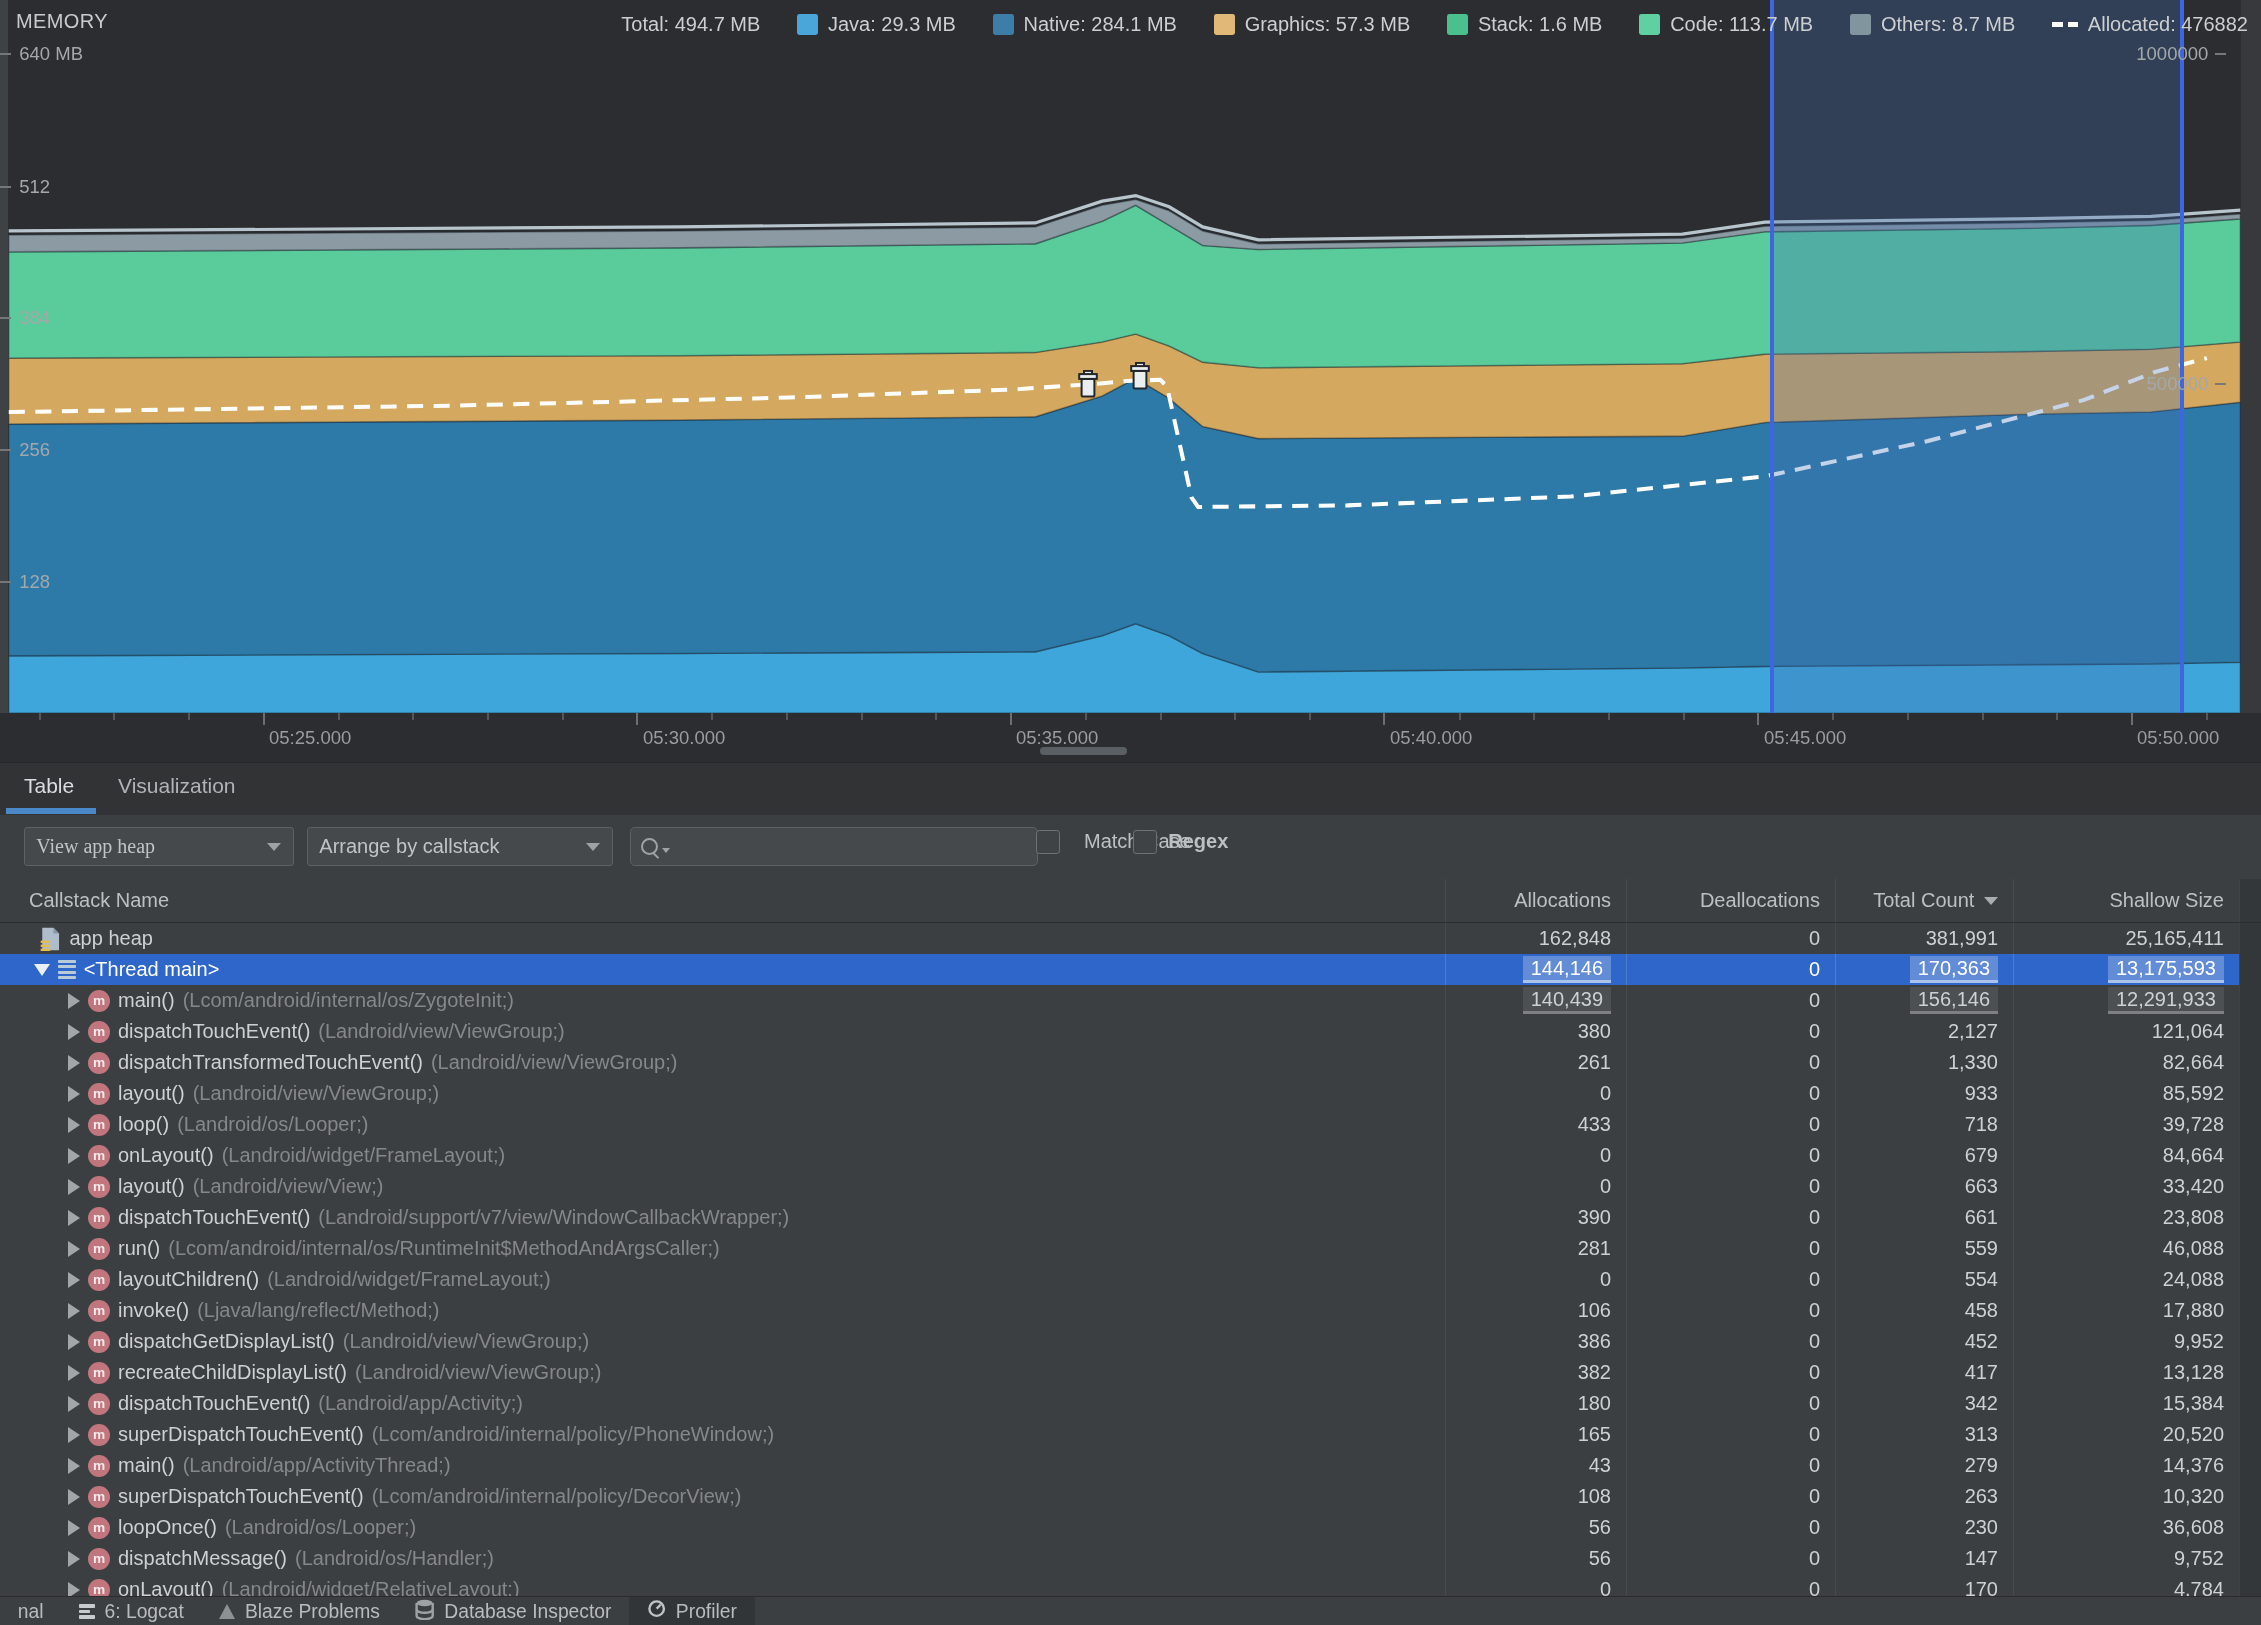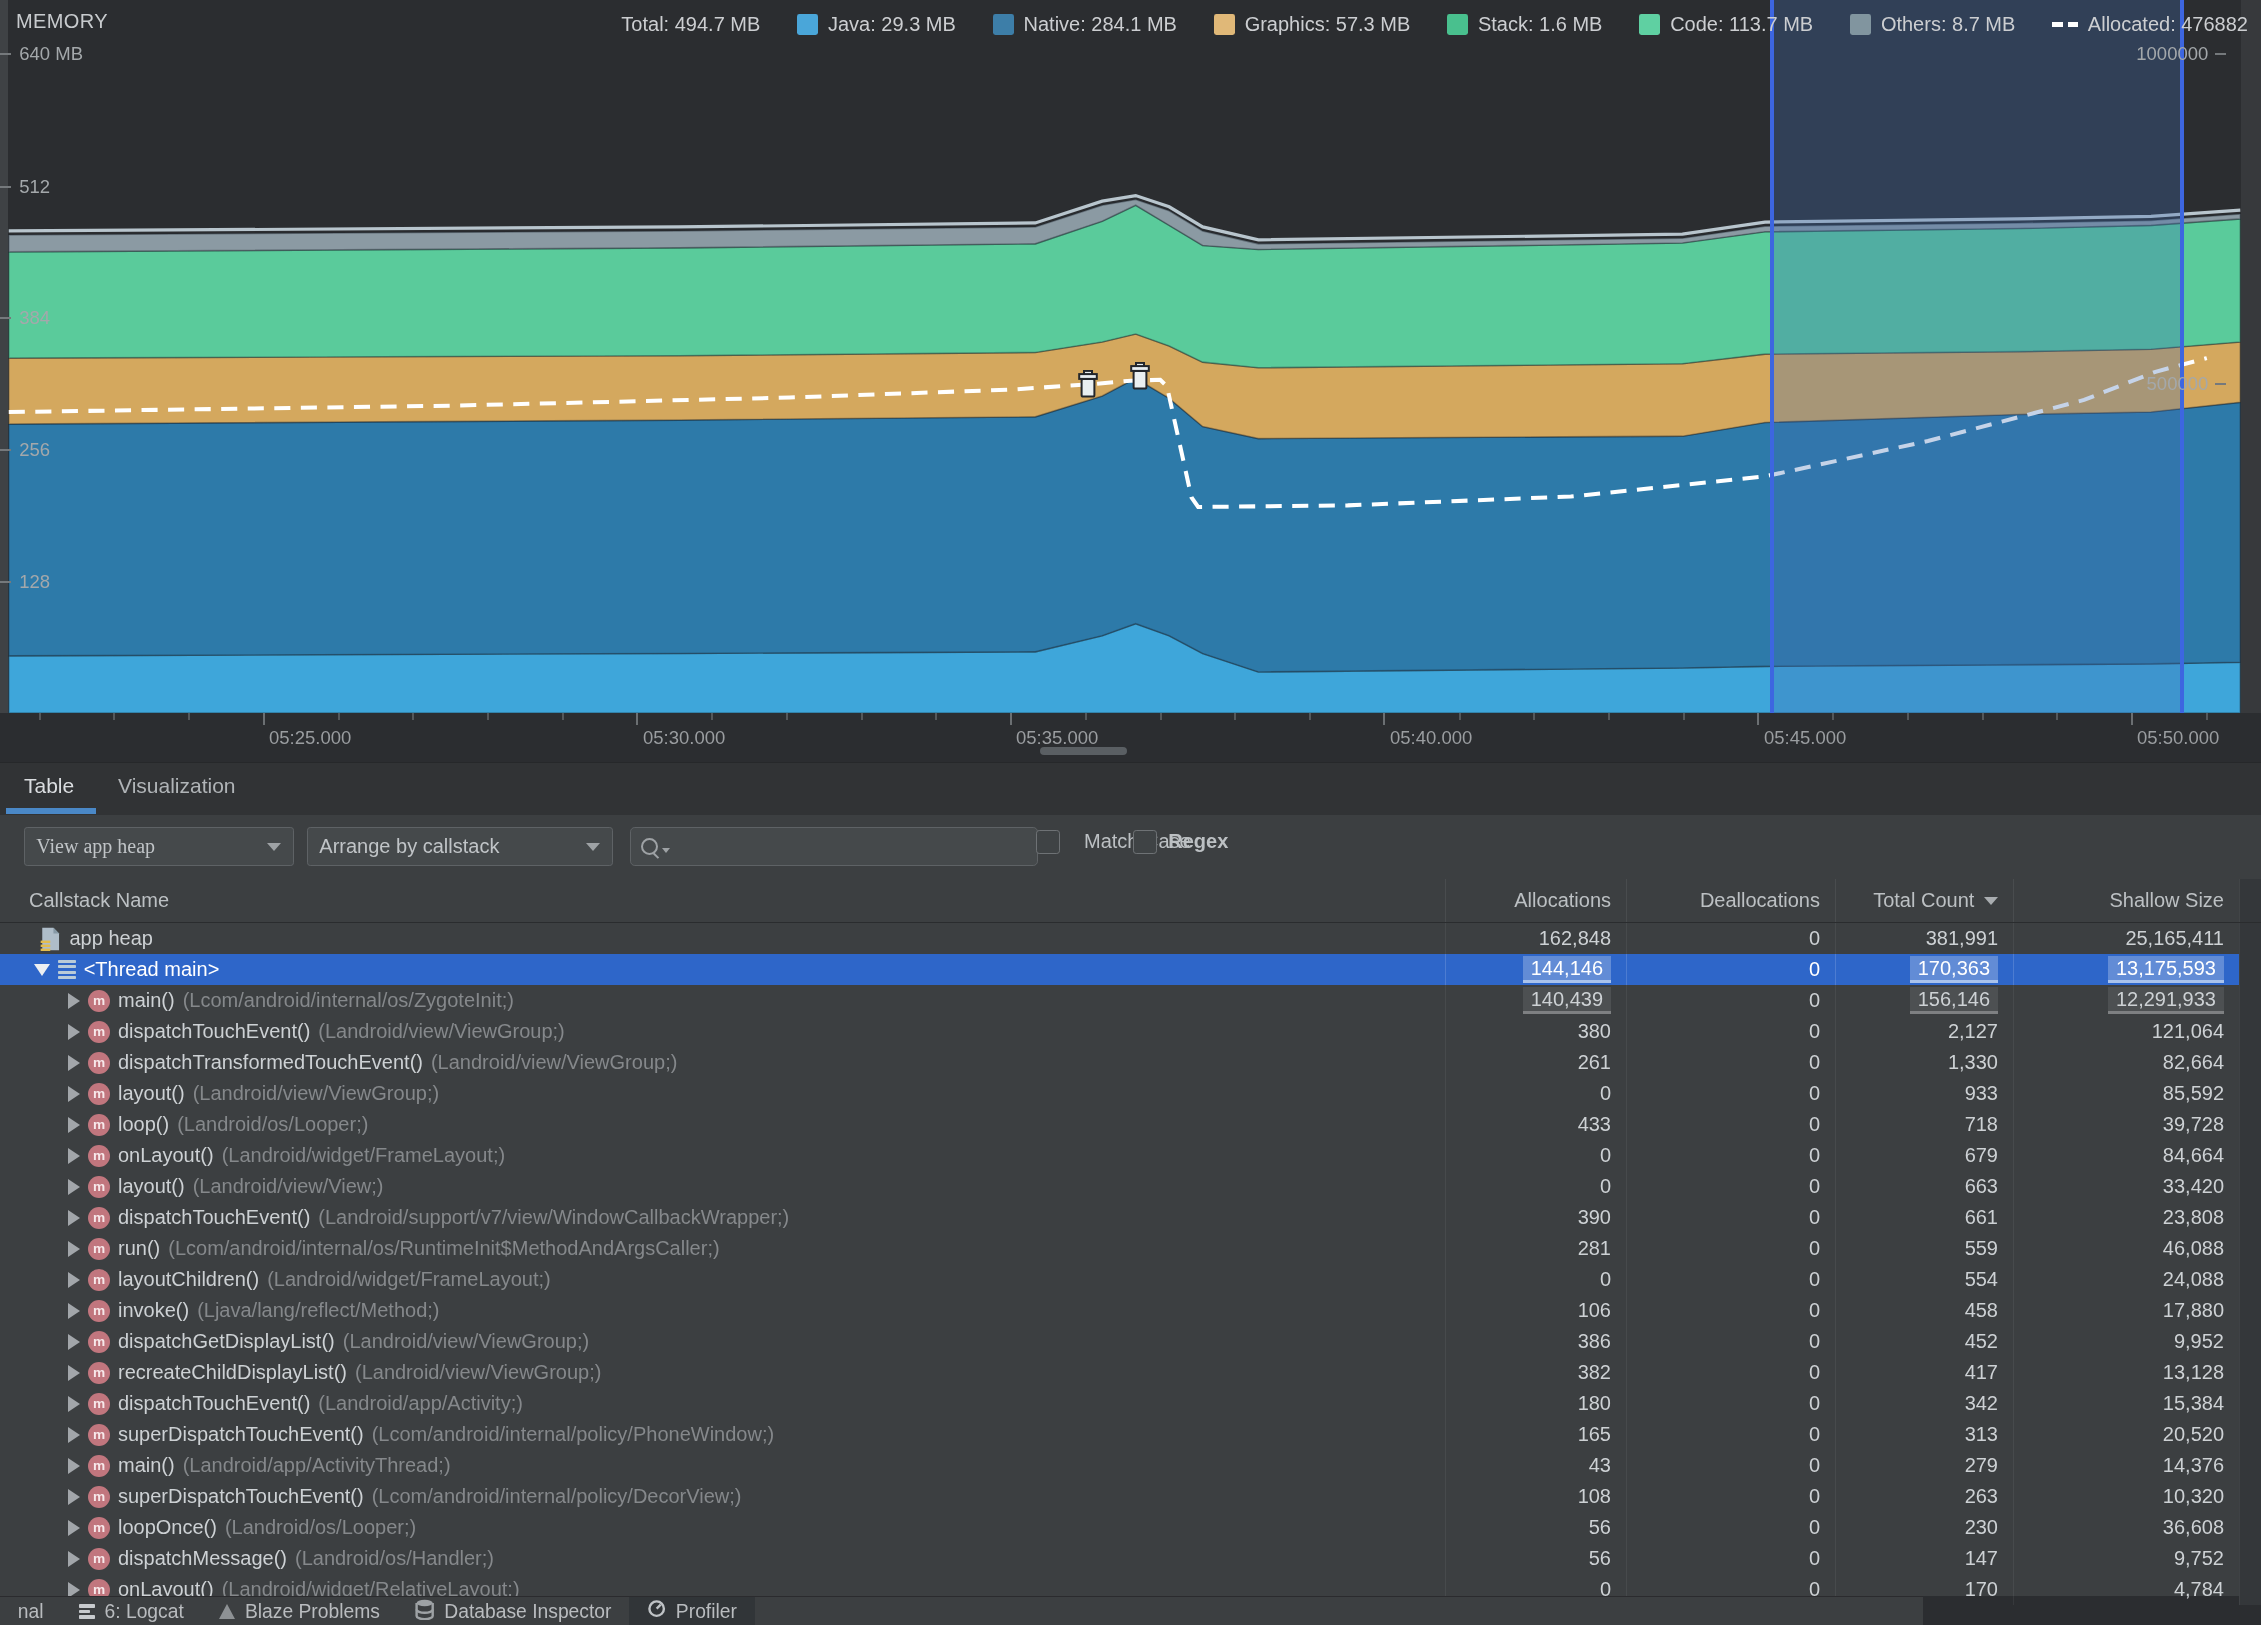--- a/index.html
+++ b/index.html
@@ -74,21 +74,21 @@
   .micon{width:22px;height:22px;border-radius:50%;background:#c1767e;color:#f7e8ea;flex:none;
          display:inline-flex;align-items:center;justify-content:center;font-size:13.7px;font-weight:bold;}
   .ticon{display:inline-flex;flex-direction:column;gap:2.4px;flex:none;}
   .ticon i{width:17.7px;height:3.2px;background:#b9cbd8;border-radius:0.8px;}
   .hicon{flex:none;display:inline-flex;}
   .cls{color:#85888b;}
   .vb,.vg{display:inline-block;padding:0.8px 8px;}
   .vb{background:rgba(255,255,255,.25);border-bottom:3.2px solid rgba(230,240,255,.55);}
   .vg{background:rgba(255,255,255,.09);border-bottom:3.2px solid rgba(255,255,255,.28);}
   
-  #statusbar{position:absolute;left:0;top:1596px;width:1923px;height:29px;background:#3c3f41;
+  #statusbar{position:absolute;left:0;top:1596px;width:2261px;height:29px;background:#3c3f41;
              border-top:1.6px solid #2b2b2e;display:flex;align-items:center;font-size:19.3px;color:#b9bcbf;}
   .sb-item{display:flex;align-items:center;gap:9.7px;padding:0 17.7px;height:29px;}
   .sb-item.selected{background:#313538;}
   .ic-logcat{display:inline-flex;flex-direction:column;gap:2.4px;}
   .ic-logcat i{height:3.2px;background:#c8cbce;border-radius:0.8px;}
   .ic-logcat i:nth-child(1){width:16px;}.ic-logcat i:nth-child(2){width:11.3px;}.ic-logcat i:nth-child(3){width:16px;}
   .ic-blaze{width:0;height:0;border-left:8.9px solid transparent;border-right:8.9px solid transparent;
             border-bottom:15.3px solid #8d9194;}
 </style>
 </head>

